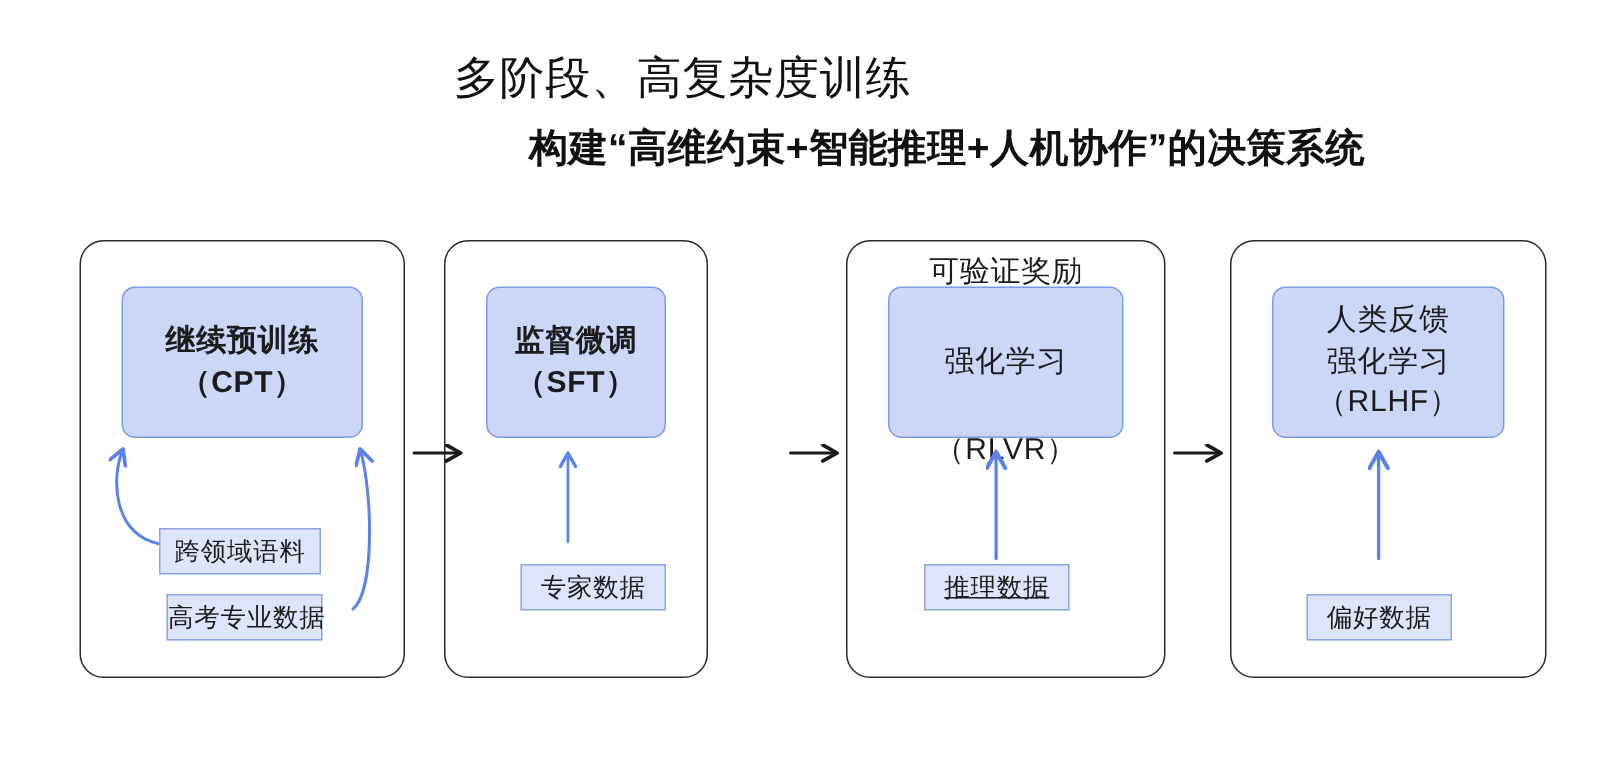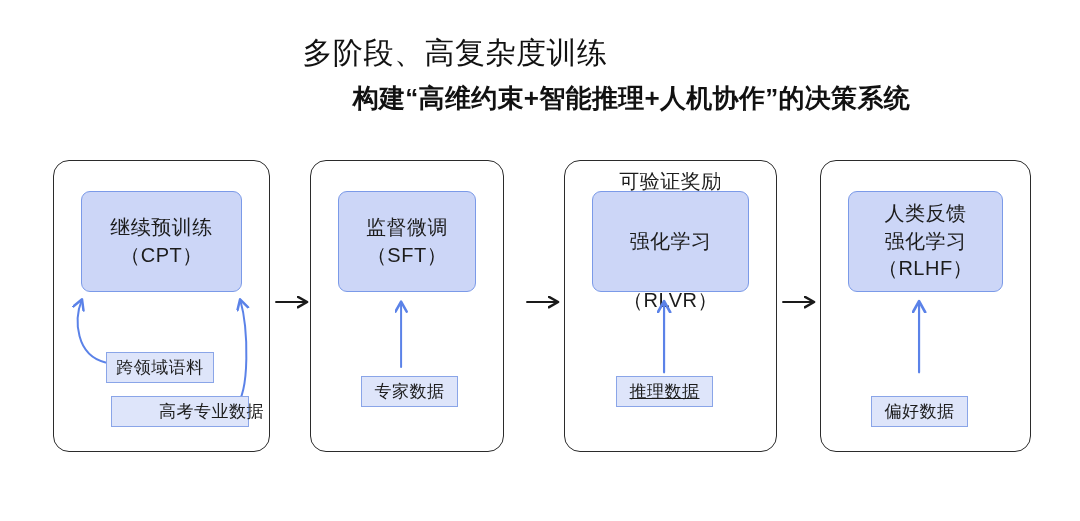--- a/index.html
+++ b/index.html
@@ -54,21 +54,21 @@
   .stage-container {
     position: absolute;
     top: 0;
     height: 292px;
     border: 1.6px solid #2b2b2b;
     border-radius: 16px;
     background: #ffffff;
     box-sizing: border-box;
   }
   .stage-container.s1 { left: 53px;  width: 217px; }
-  .stage-container.s2 { left: 310px; width: 194px; }
+  .stage-container.s2 { left: 296px; width: 176px; }
   .stage-container.s3 { left: 564px; width: 213px; }
   .stage-container.s4 { left: 820px; width: 211px; }
 
   
   .stage-head {
     position: absolute;
     background: #ccd6f7;
     border: 1.4px solid #7b9ae8;
     border-radius: 9px;
     box-sizing: border-box;
@@ -81,20 +81,21 @@
     line-height: 1.38;
     color: #1c1c1c;
     letter-spacing: 0.5px;
   }
   
   .stage-head.two {
     left: 27px;
     right: 27px;
     top: 30px;
     height: 101px;
+    font-weight: bold;
   }
   
   .stage-head.three {
     left: 27px;
     right: 27px;
     top: 30px;
     height: 101px;
   }
   .stage-head .line { display: block; white-space: nowrap; }
 
@@ -108,21 +109,21 @@
     line-height: 30px;
     height: 31px;
     text-align: center;
     color: #1c1c1c;
     letter-spacing: 0.5px;
     white-space: nowrap;
   }
 
   
   .chip-c1a { left: 52px;  top: 191px; width: 108px; }
-  .chip-c1b { left: 57px;  top: 235px; width: 138px; padding-left: 47px; }
+  .chip-c1b { left: 57px;  top: 235px; width: 104px; }
   
   .chip-center {
     top: 215px;
     height: 31px;
     line-height: 30px;
   }
   .chip-c2 { left: 50px; width: 97px; }
   .chip-c3 { left: 51px; width: 97px; text-decoration: underline; }
   .chip-c4 { left: 50px; width: 97px; margin-top: 20px; }
 

